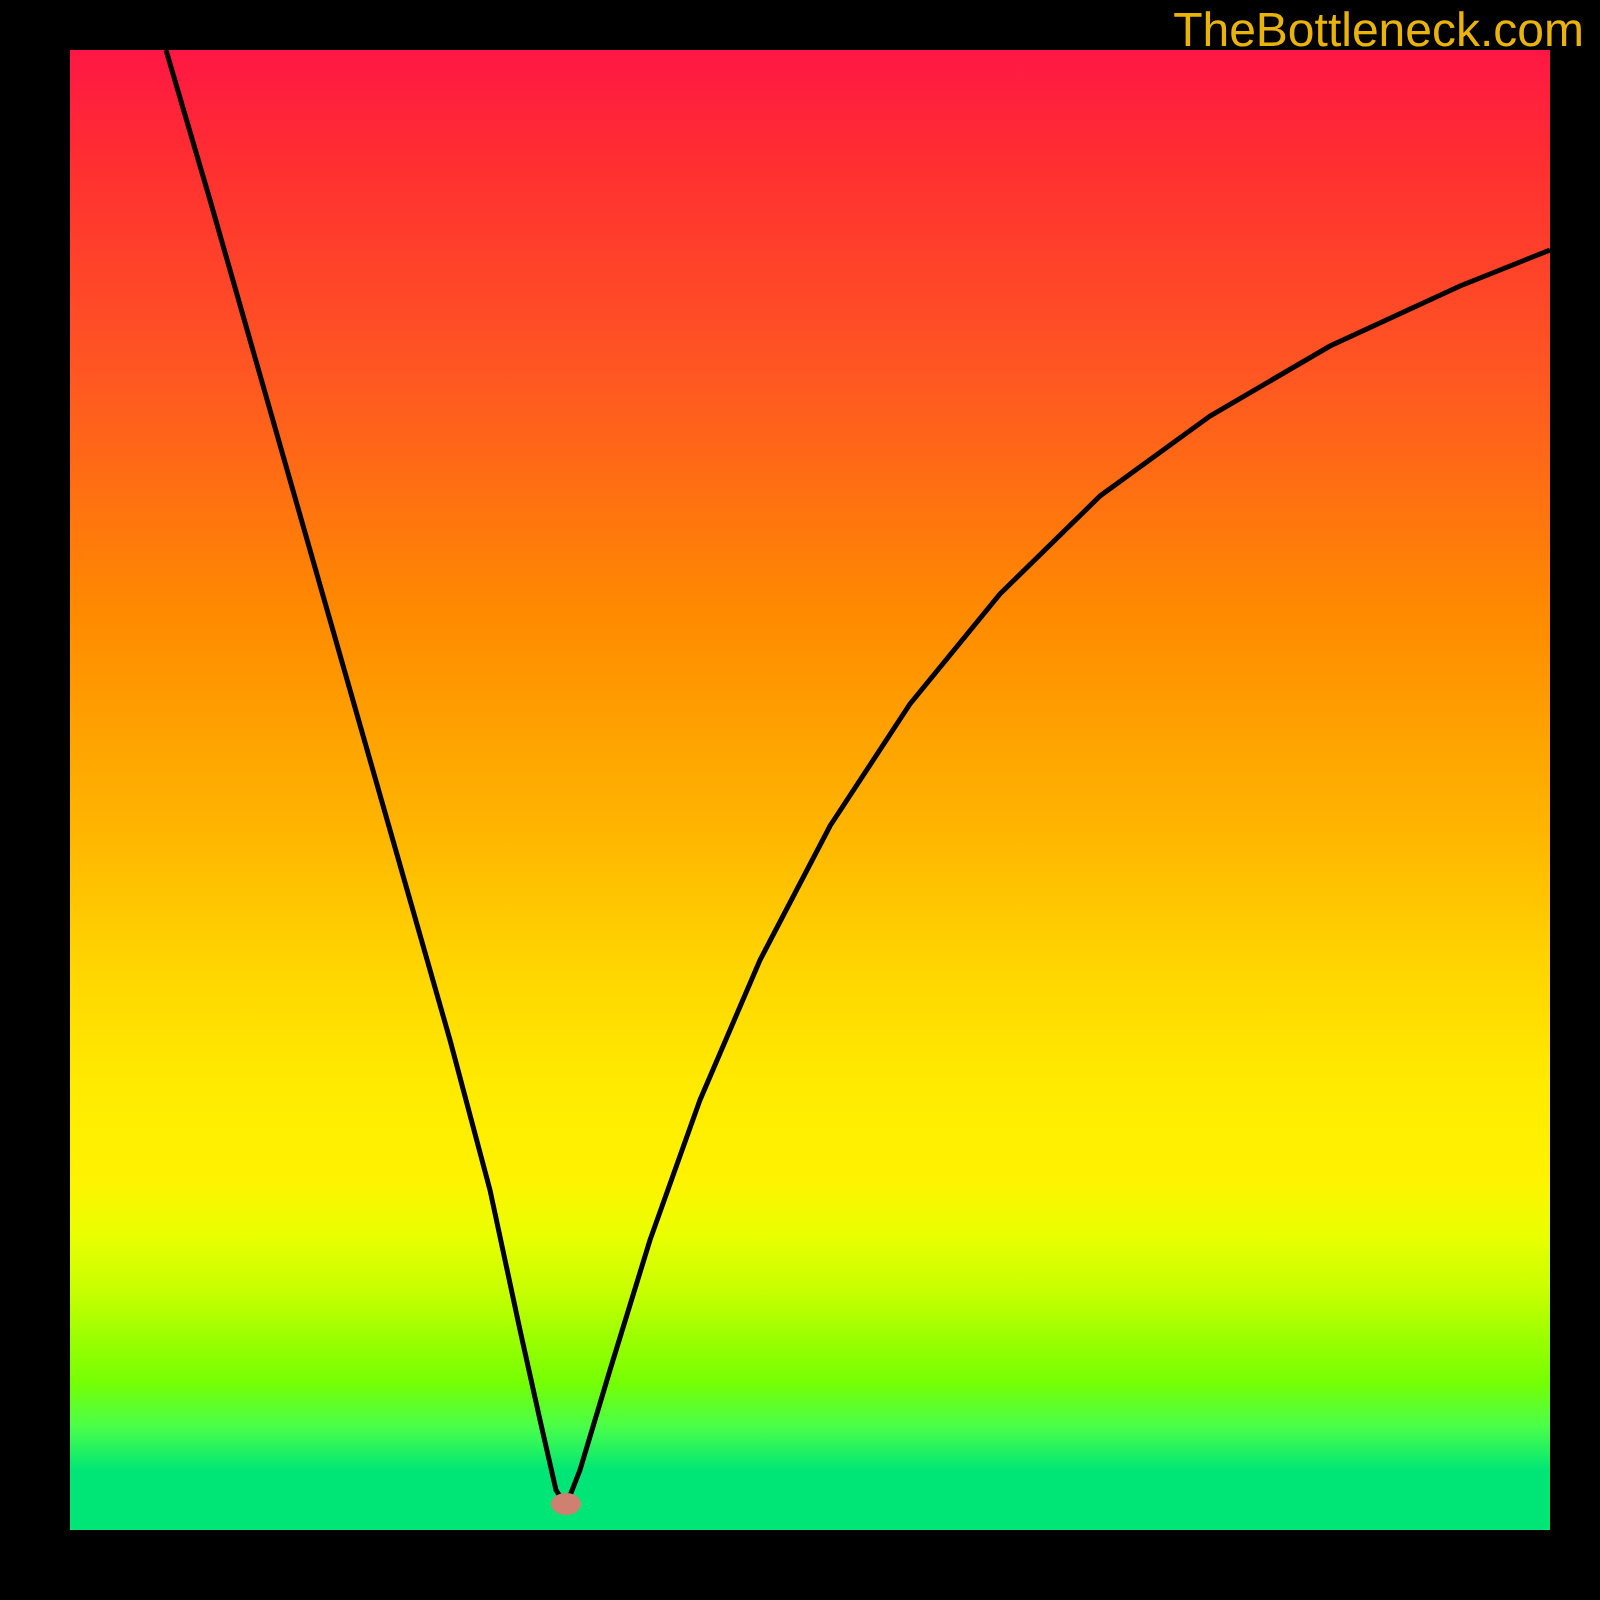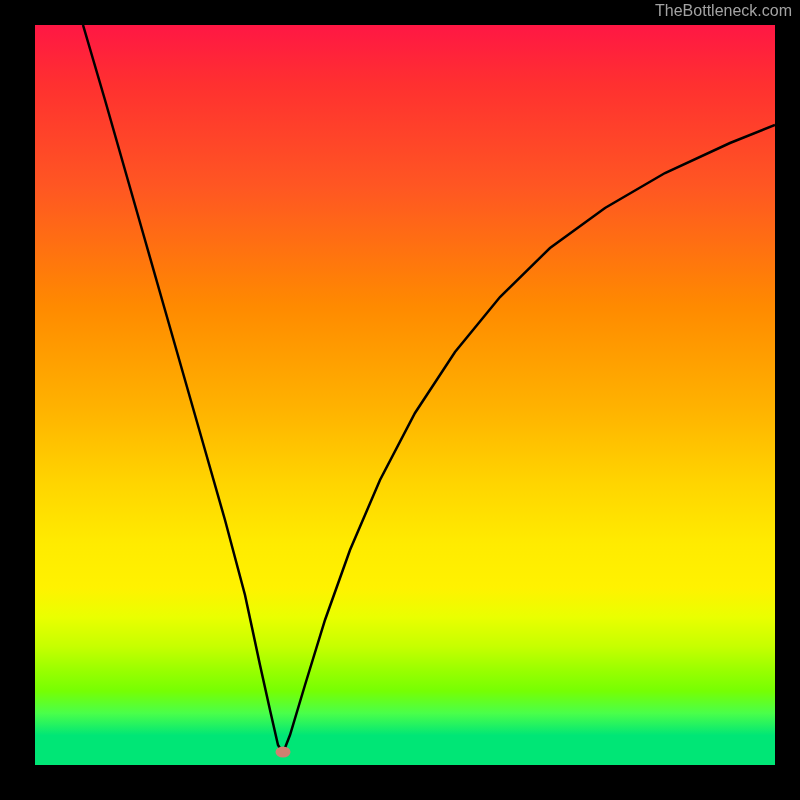--- a/index.html
+++ b/index.html
@@ -8,22 +8,22 @@
     height: 800px;
     background: #000;
     position: relative;
     font-family: Arial, sans-serif;
     overflow: hidden;
   }
   .watermark {
     position: absolute;
     top: 2px;
     right: 8px;
-    color: #a3a3a3;
-    font-size: 16px;
+    color: #eab308;
+    font-size: 24px;
     font-weight: 500;
     z-index: 10;
   }
   .plot-area {
     position: absolute;
     left: 35px;
     top: 25px;
     width: 740px;
     height: 740px;
     background: linear-gradient(to bottom,

